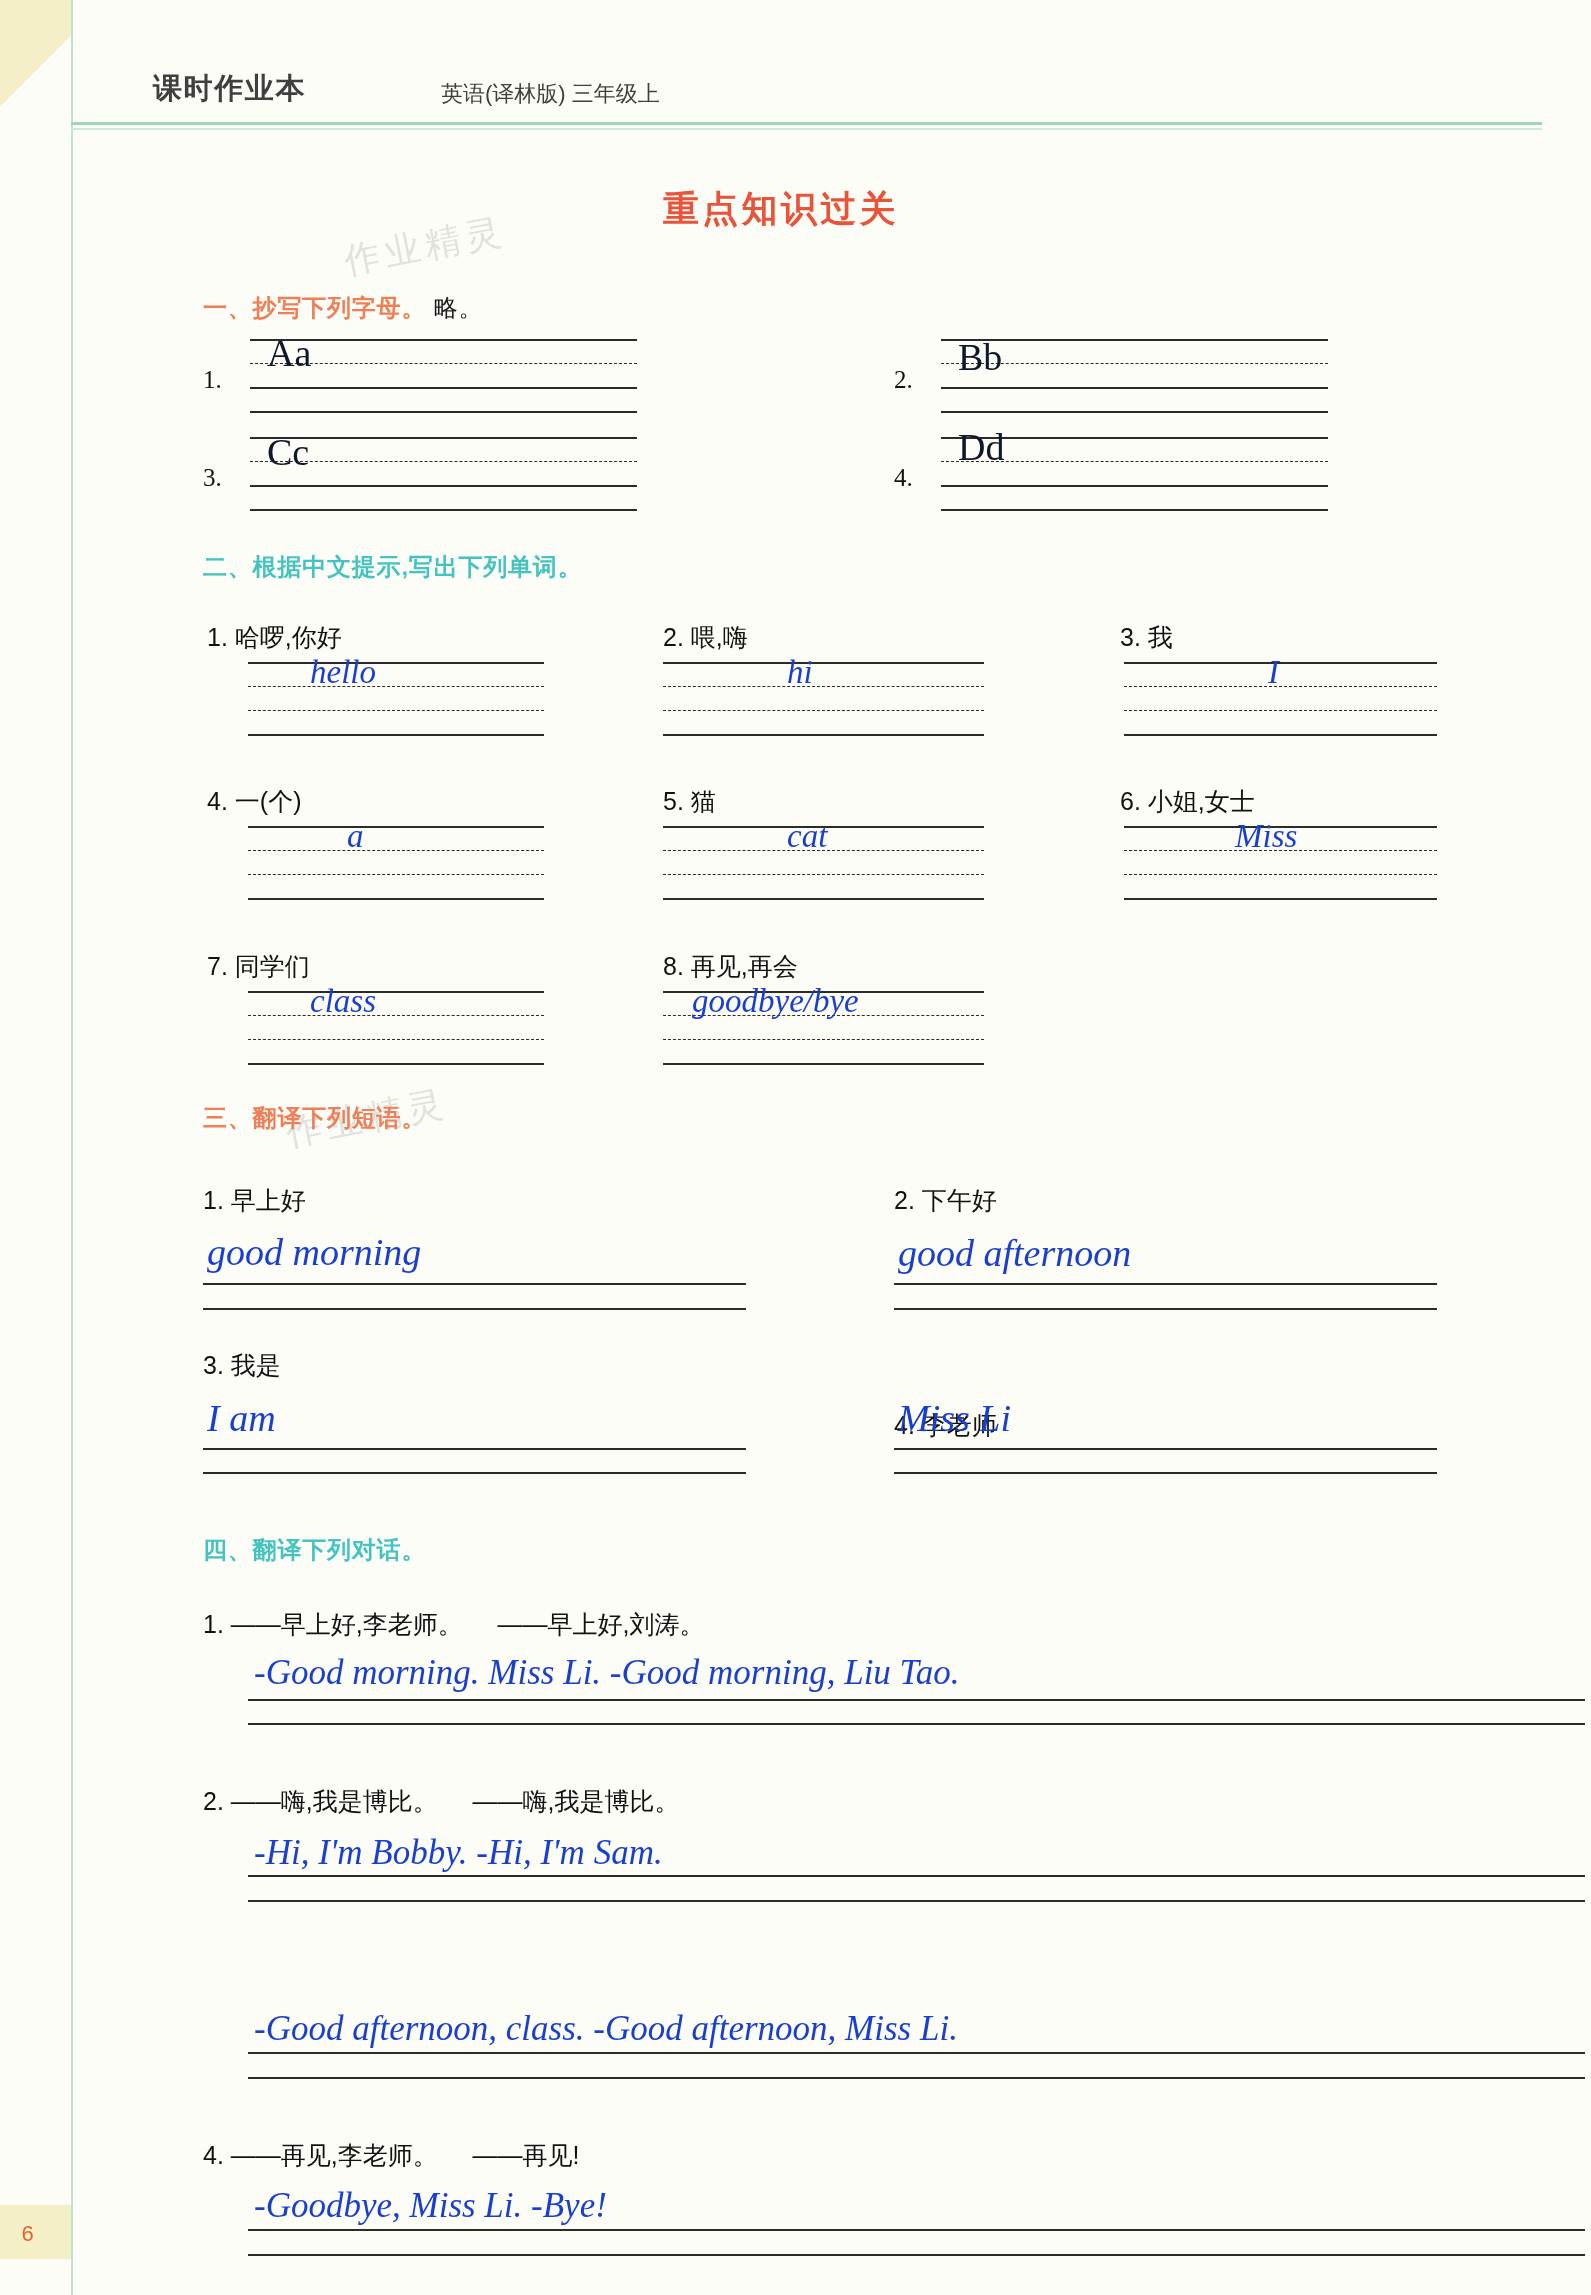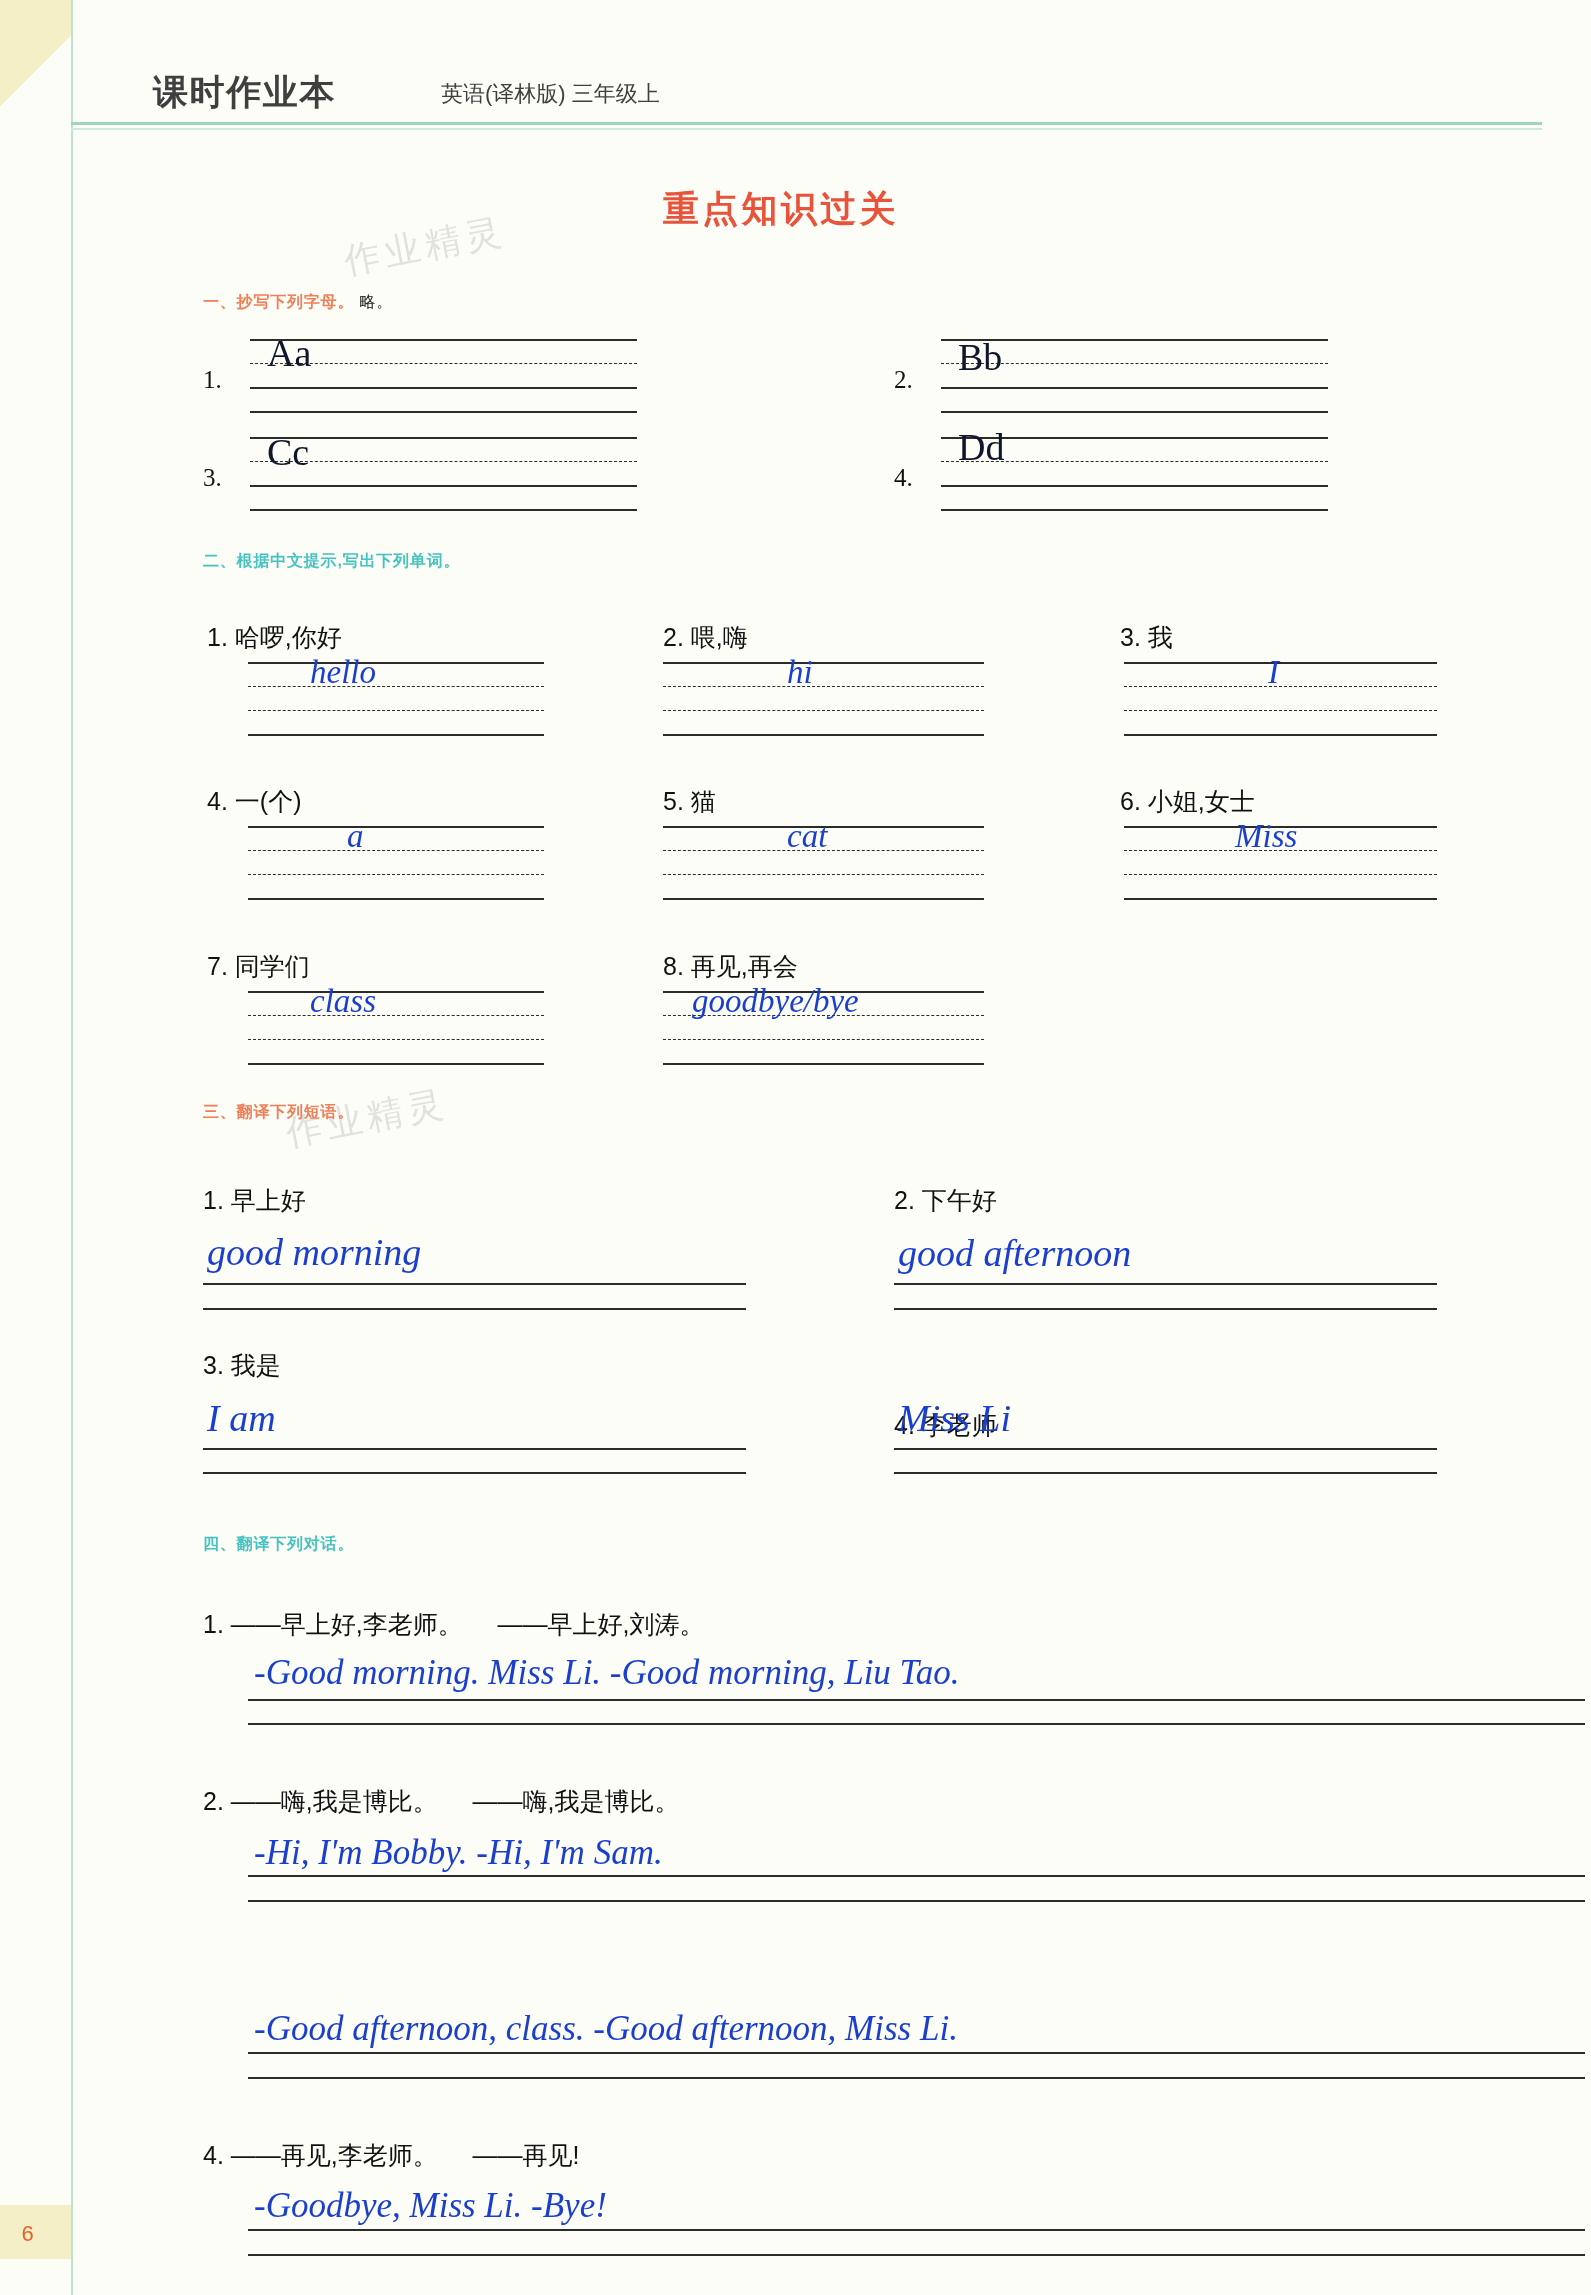--- a/index.html
+++ b/index.html
@@ -52,21 +52,21 @@
   
   .header {
     position: absolute;
     left: 71px; top: 0; right: 0;
     height: 123px;
   }
   .header-title {
     position: absolute;
     left: 82px;
     top: 69px;
-    font-size: 35px;
+    font-size: 29px;
     font-weight: bold;
     color: #3f3f3f;
     letter-spacing: 1.6px;
     font-family: "Liberation Sans", sans-serif;
   }
   .header-sub {
     position: absolute;
     left: 370px;
     top: 79px;
     font-size: 22px;
@@ -117,21 +117,21 @@
     letter-spacing: 5px;
     transform: rotate(-11deg);
     opacity: .75;
     user-select: none;
   }
   .wm1 { left: 272px; top: 99px; }
   .wm2 { left: 214px; top: 971px; }
 
   .sec-head {
     position: absolute;
-    font-size: 16px;
+    font-size: 24px;
     font-weight: bold;
     letter-spacing: 0.8px;
     font-family: "Liberation Sans", sans-serif;
   }
   .sec-orange { color: #ef7f56; }
   .sec-teal { color: #45c3c0; }
   .sec-note {
     color: #1b1b1b;
     font-weight: normal;
     font-family: "Liberation Serif", serif;

